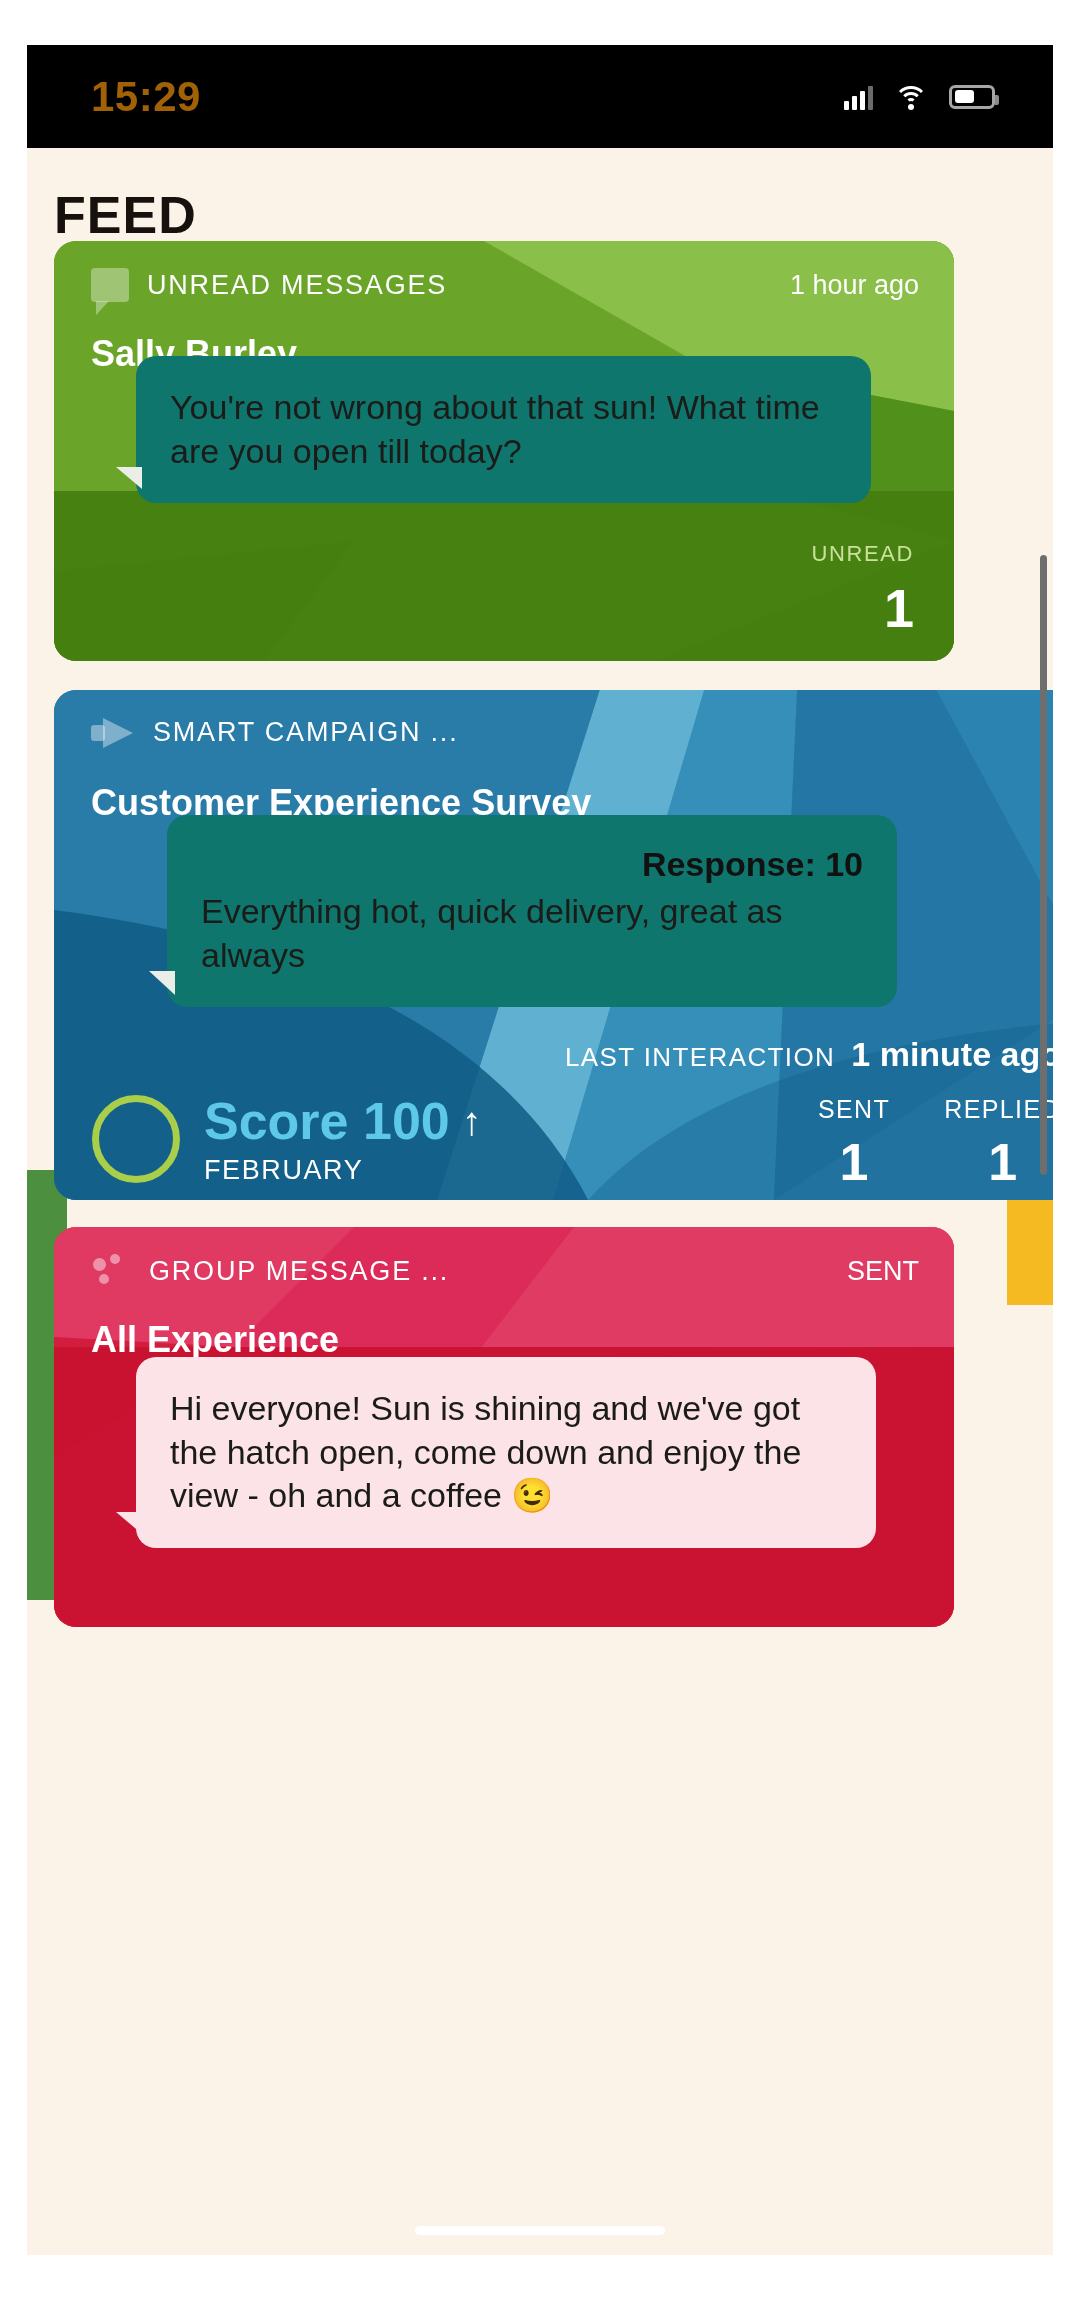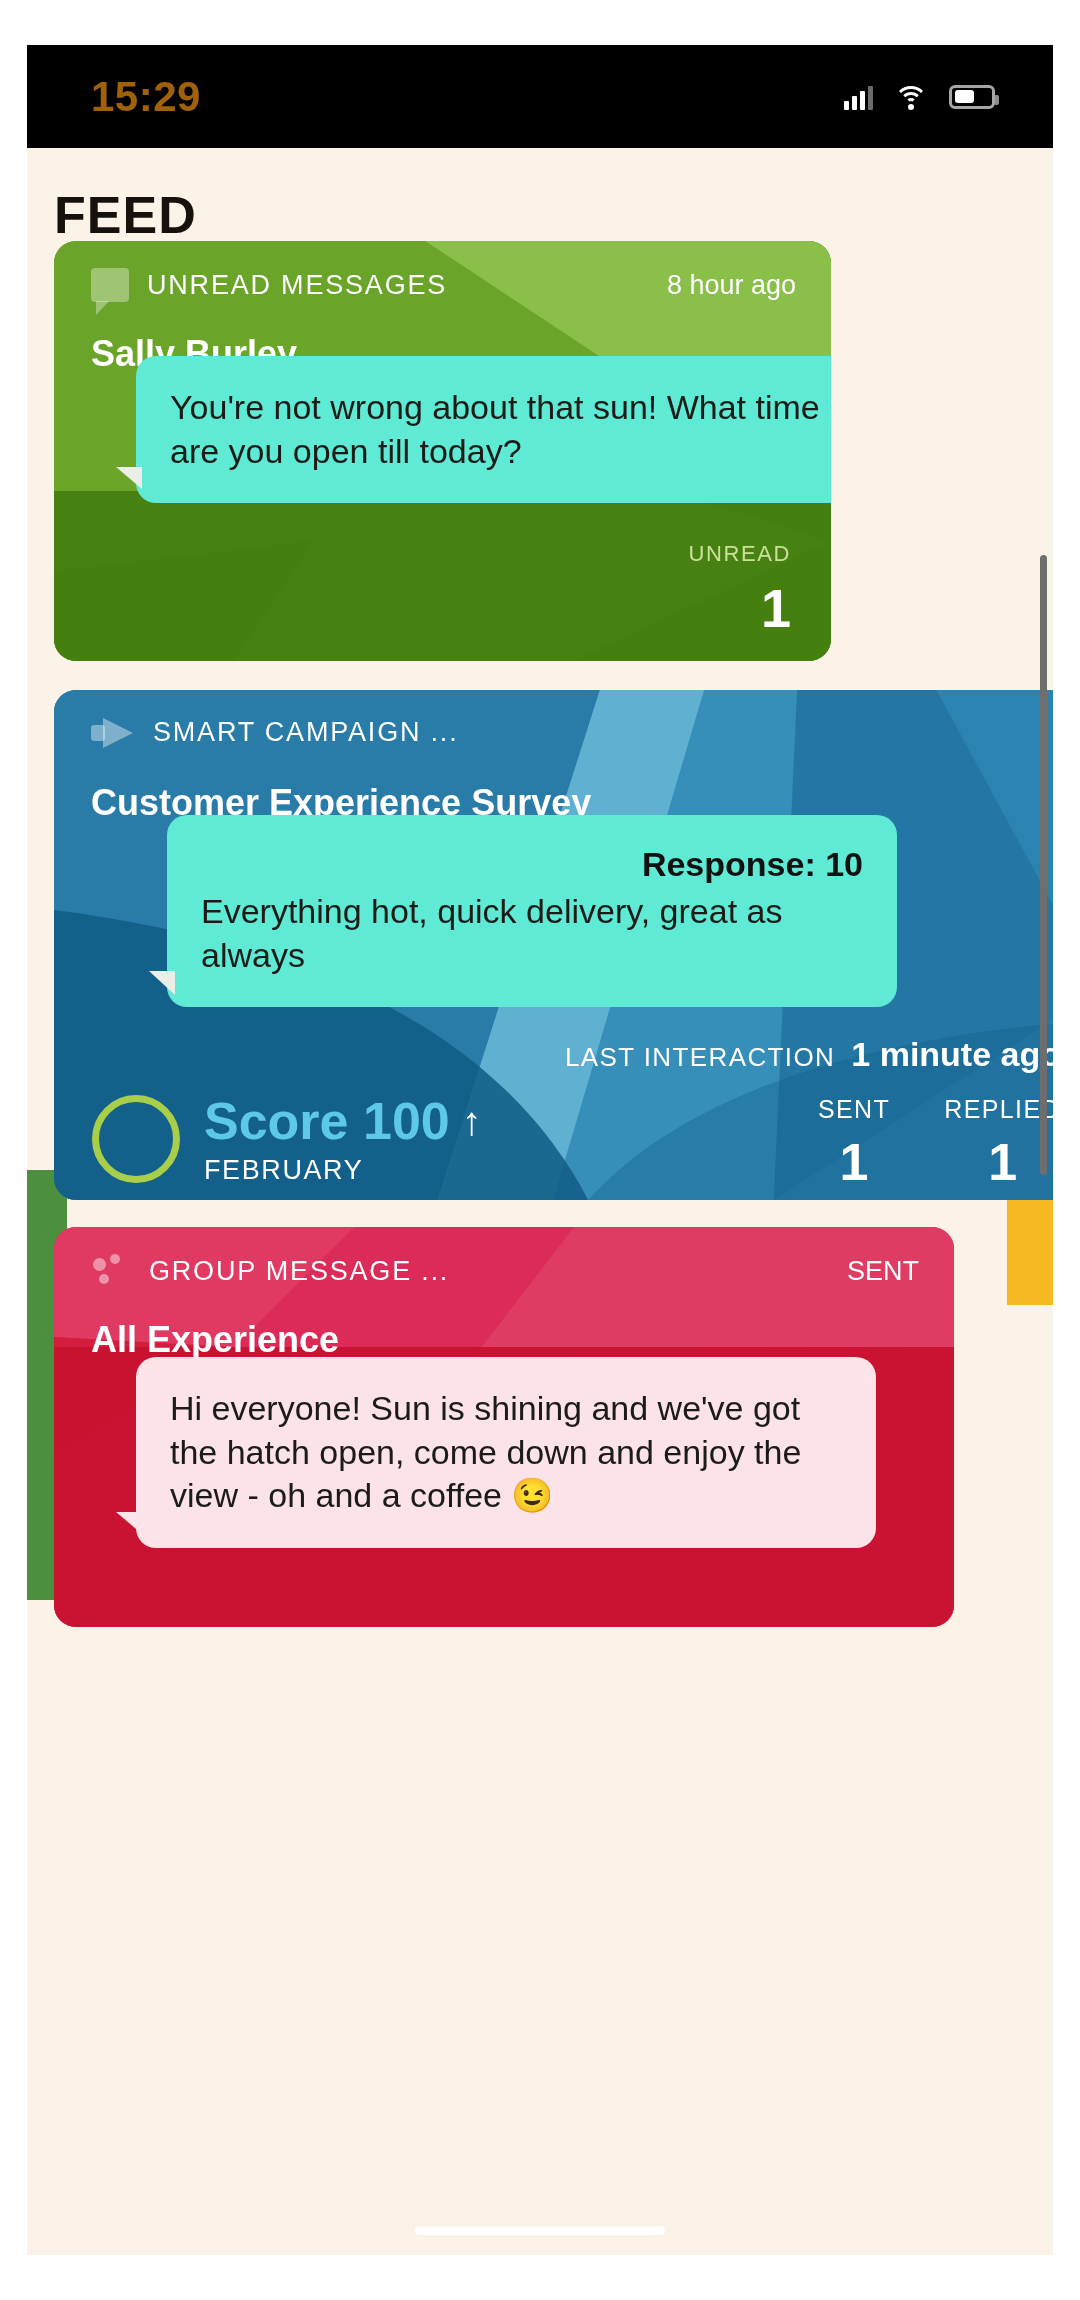--- a/index.html
+++ b/index.html
@@ -94,34 +94,34 @@
   .head-right { font-size:27px; color:#ffffff; }
 
   .card-name {
     position:absolute; left:37px; top:92px;
     font-size:36px; font-weight:bold; color:#ffffff;
   }
 
   
   .bubble {
     position:absolute;
-    background:#5eead4;
+    background:#0f766e;
     border-radius:20px;
     padding:30px 34px;
   }
   .bubble .tail {
     position:absolute; width:0; height:0;
   }
   .bubble p {
     font-size:34px; line-height:1.28; color:#1B1B18;
   }
 
   
   #card-unread {
-    left:27px; top:196px; width:777px; height:420px;
+    left:27px; top:196px; width:900px; height:420px;
     background:#6AA52A;
   }
   .icon-chat {
     position:relative; width:38px; height:34px;
     background:rgba(255,255,255,0.35);
     border-radius:4px;
   }
   .icon-chat:after {
     content:""; position:absolute; left:5px; bottom:-13px;
     border-left:13px solid rgba(255,255,255,0.35);
@@ -296,21 +296,21 @@
           <polygon points="0,250 900,250 900,420 0,420" fill="#437D0F" opacity="0.0"></polygon>
           <rect y="250" width="900" height="170" fill="#437D0F" opacity="0.9"></rect>
         </svg>
       </div>
       <div class="card-inner">
         <div class="card-head">
           <div class="head-left">
             <div class="icon-chat"></div>
             <div class="head-label">UNREAD MESSAGES</div>
           </div>
-          <div class="head-right">8 hour ago</div>
+          <div class="head-right">1 hour ago</div>
         </div>
         <div class="card-name">Sally Burley</div>
         <div class="bubble" id="unread-bubble">
           <div class="tail"></div>
           <p>You're not wrong about that sun! What time are you open till today?</p>
         </div>
         <div id="unread-stats">
           <div class="k">UNREAD</div>
           <div class="v">1</div>
         </div>

